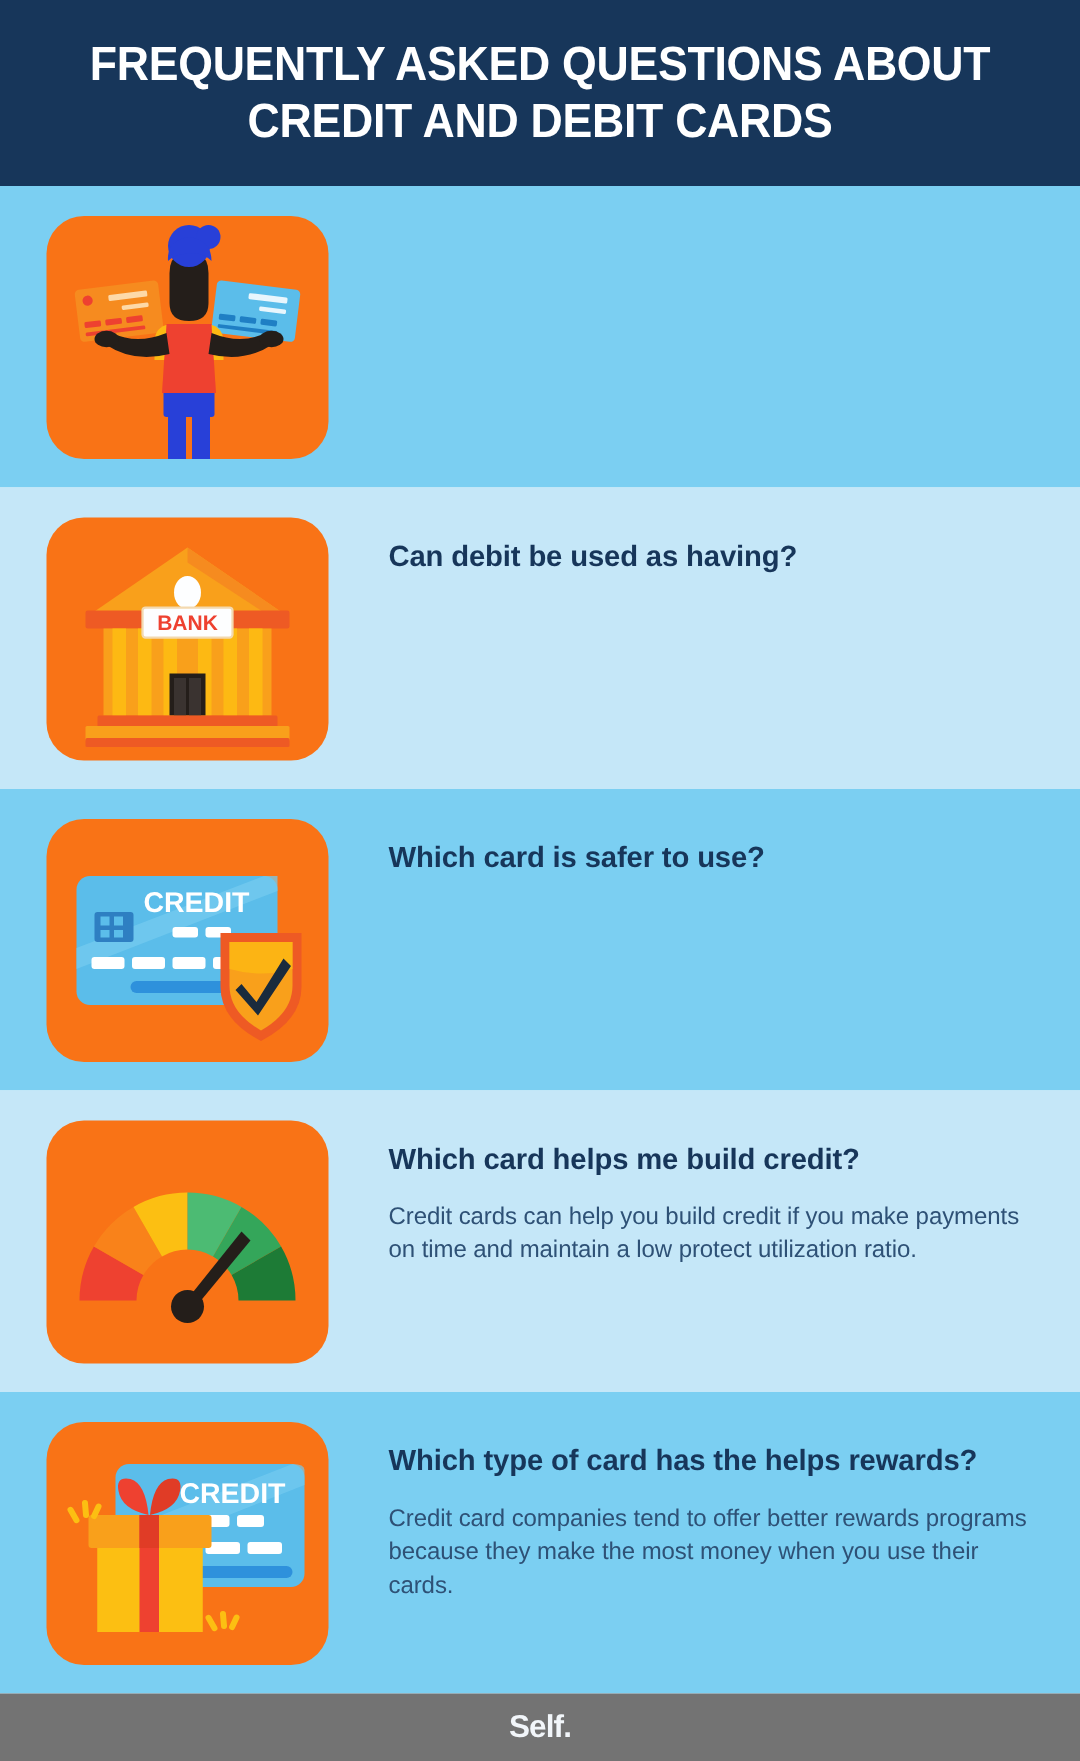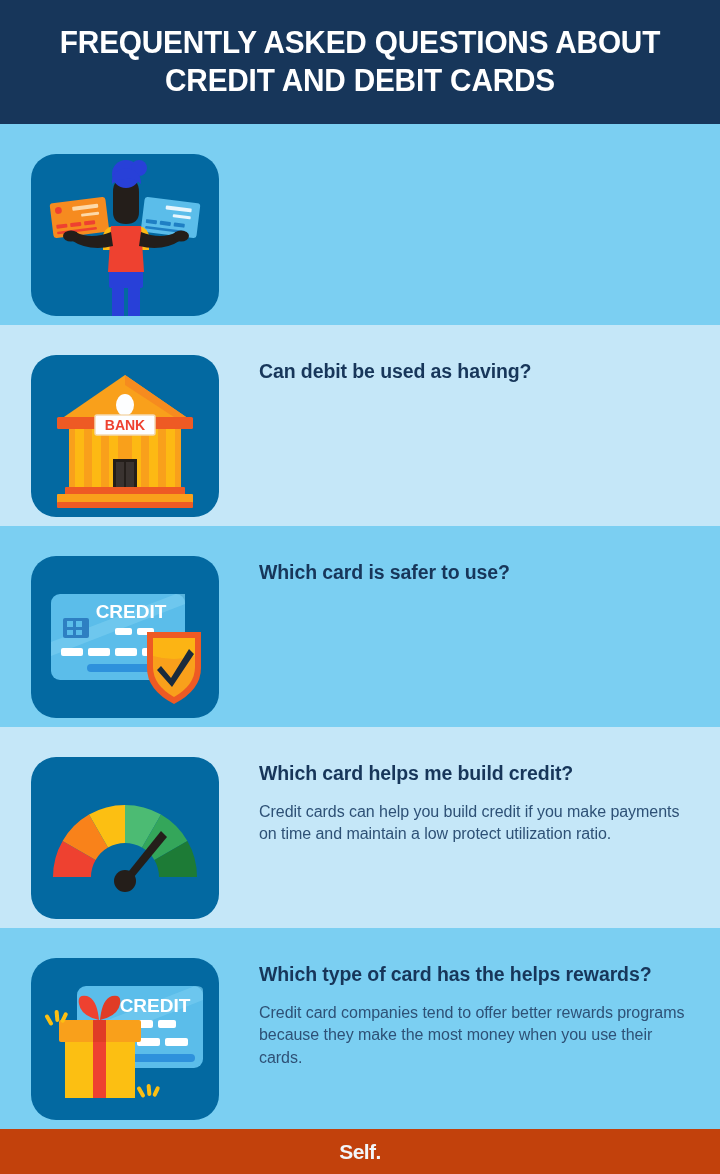--- a/index.html
+++ b/index.html
@@ -46,28 +46,27 @@
     height: 201px;
     padding: 20px 26px 20px 31px;
   }
   .faq-row.tone-dark  { background: #7BCFF2; }
   .faq-row.tone-light { background: #C5E7F8; }
 
   .tile {
     flex: 0 0 188px;
     width: 188px;
     height: 162px;
-    background: #0369a1;
+    background: #f97316;
     border-radius: 25px;
     position: relative;
     overflow: hidden;
     display: flex;
     align-items: center;
     justify-content: center;
-    margin-top: 10px;
   }
 
   .text-col {
     flex: 1 1 auto;
     padding-left: 40px;
     padding-top: 14px;
   }
   .q-text {
     color: #17365A;
     font-weight: bold;
@@ -79,21 +78,21 @@
     color: #2E5176;
     font-size: 16px;
     line-height: 1.42;
     margin-top: 14px;
     letter-spacing: -0.05px;
   }
 
   
   .footer {
     height: 46px;
-    background: #c2410c;
+    background: #737373;
     display: flex;
     align-items: center;
     justify-content: center;
   }
   .footer-logo {
     color: #F2F6FA;
     font-weight: bold;
     font-size: 21px;
     letter-spacing: -0.6px;
   }

